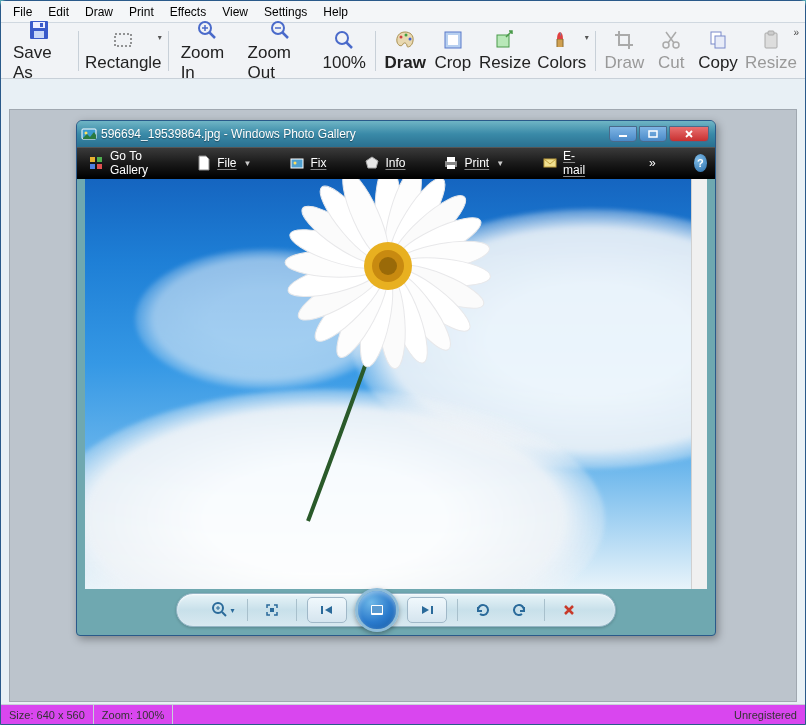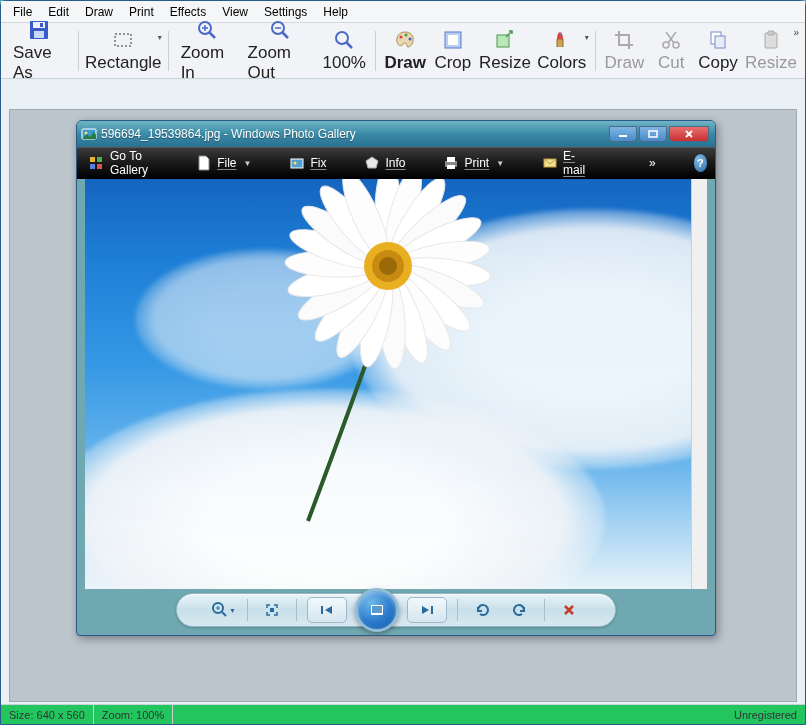--- a/index.html
+++ b/index.html
@@ -28,21 +28,21 @@
 .tool-btn.bold .tlabel { font-weight: bold; }
 .tool-btn.disabled .tlabel { color: #999; }
 .tool-btn .dd-arrow { position: absolute; right: 0; top: 6px; font-size: 8px; color: #555; }
 .tool-sep { width: 1px; height: 40px; background: #c8d0d8; margin: 0 4px; }
 .toolbar .more { position: absolute; right: 6px; top: 4px; font-size: 10px; color: #444; cursor: pointer; }
 
 
 .client { position: absolute; top: 108px; left: 8px; right: 8px; bottom: 22px; background: #bcc4cc; border: 1px solid #a0a8b0; }
 
 
-.statusbar { position: absolute; bottom: 0; left: 0; right: 0; height: 20px; background: #22c55e; border-top: 1px solid #c8d0d8; display: flex; align-items: center; font-size: 11px; color: #333; }
+.statusbar { position: absolute; bottom: 0; left: 0; right: 0; height: 20px; background: #d946ef; border-top: 1px solid #c8d0d8; display: flex; align-items: center; font-size: 11px; color: #333; }
 .statusbar .cell { padding: 0 8px; border-right: 1px solid #c8d0d8; height: 100%; display: flex; align-items: center; }
 .statusbar .spacer { flex: 1; }
 
 
 .inner-window { position: absolute; top: 10px; left: 66px; width: 640px; height: 516px; border: 1px solid #2a5a8a; border-radius: 6px 6px 4px 4px; box-shadow: 2px 3px 8px rgba(0,0,0,0.35); overflow: hidden; background: #6fa8b0; }
 .inner-titlebar { height: 26px; background: linear-gradient(180deg, #6fb5c5 0%, #3a8aa8 50%, #2a7090 100%); display: flex; align-items: center; padding: 0 4px; }
 .inner-titlebar .ticon-sm { width: 16px; height: 16px; margin-right: 4px; }
 .inner-titlebar .title { font-size: 12px; color: #fff; flex: 1; text-shadow: 0 1px 1px rgba(0,0,0,0.4); }
 .inner-titlebar .win-controls .win-btn { height: 16px; }
 

